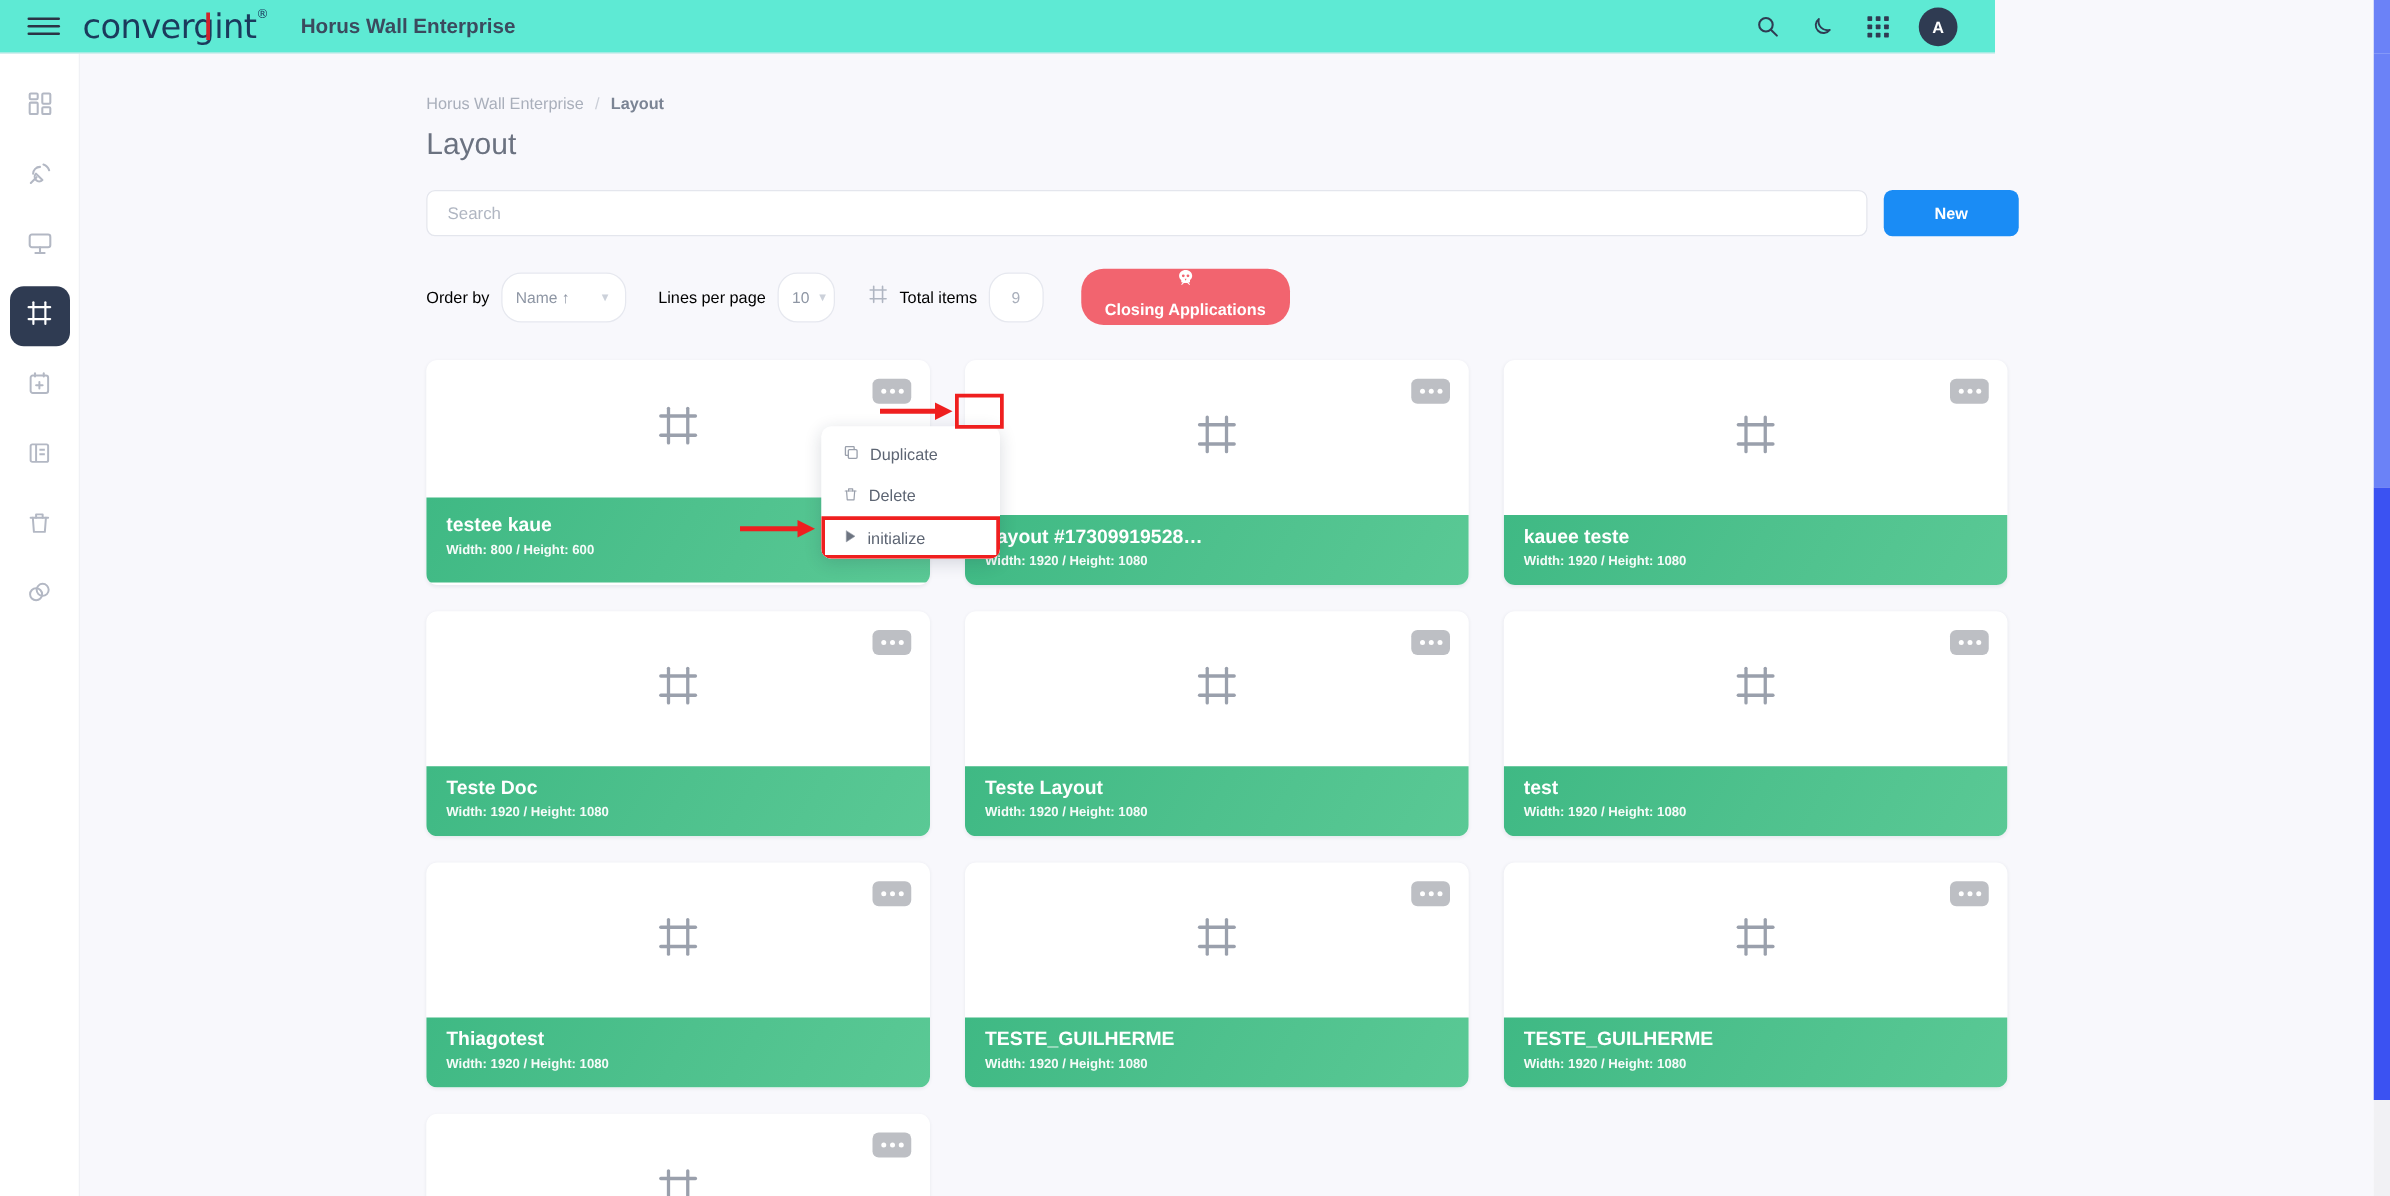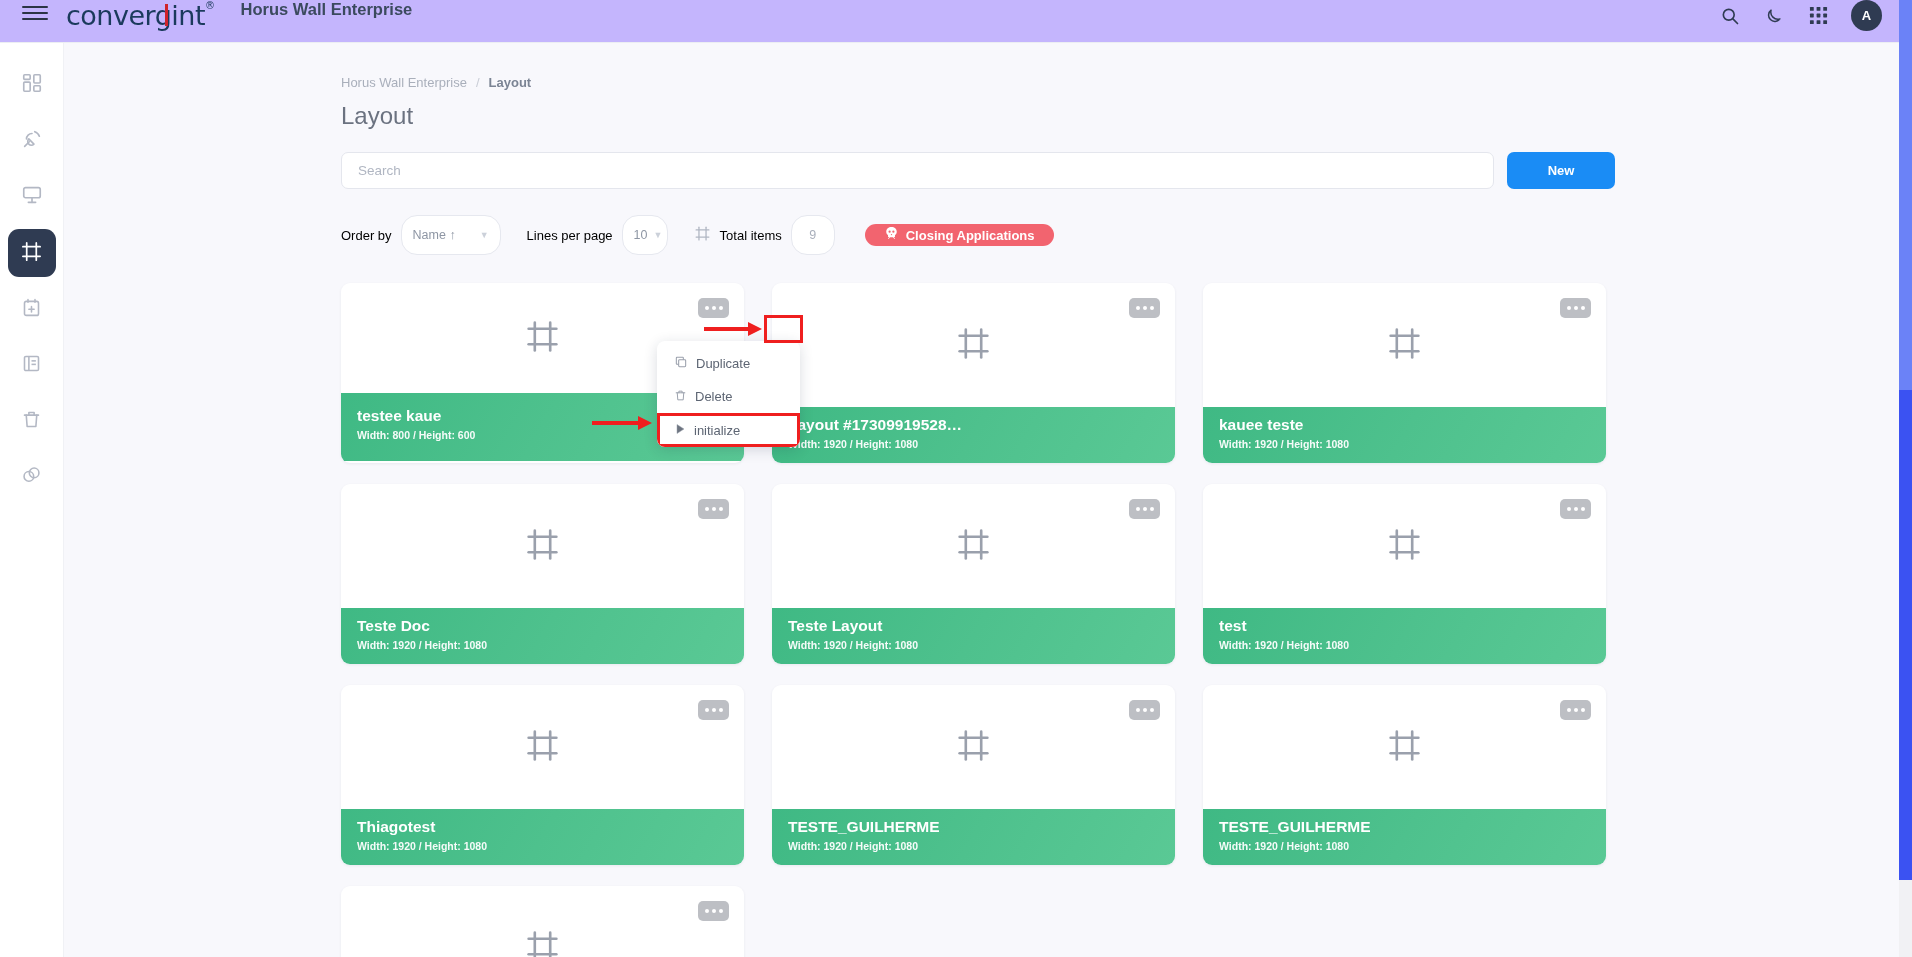--- a/index.html
+++ b/index.html
@@ -7,24 +7,24 @@
     margin: 0; padding: 0;
     width: 1912px; height: 957px;
     overflow: hidden;
     font-family: "Liberation Sans", sans-serif;
     background: #f8f8fc;
   }
 
   
   #topbar {
     position: absolute; top: 0; left: 0;
-    width: 1912px; height: 43px;
-    background: #c4b5fd;
+    width: 1596px; height: 43px;
+    background: #5eead4;
     border-bottom: 1px solid #eceef3;
-    display: flex; align-items: flex-start;
+    display: flex; align-items: center;
     z-index: 40;
   }
   #hamburger {
     width: 26px; height: 26px;
     margin-left: 22px; margin-right: 18px;
     display: flex; flex-direction: column; justify-content: center;
     gap: 4px; cursor: pointer;
   }
   #hamburger span { display:block; height: 2px; background: #2b3445; border-radius: 2px; }
   #logo {
@@ -117,26 +117,27 @@
     background: #fff; display:flex; align-items:center;
     padding: 12px 11px; font-size: 12.5px; color: #8e96a4;
     cursor: pointer; margin-left: 9px;
   }
   .pill .caret { margin-left: auto; padding-left: 14px; color: #ccd1da; font-size: 9px; }
   .pill.sel-name { width: 100px; }
   .pill.sel-lines { width: 46px; }
   .pill.count { width: 44px; justify-content:center; color:#a9afbb; cursor: default; }
   #closing-btn {
     margin-left: 30px;
-    height: 22px; border-radius: 18px;
+    height: 45px; border-radius: 18px;
     background: #f2646f; color: #fff;
     border:none; display:flex; align-items:center; gap: 7px;
     padding: 0 19px; font-size: 13px; font-weight: 600;
     cursor: pointer;
     font-family: "Liberation Sans", sans-serif;
+    flex-direction: column;
   }
 
   
   #grid {
     margin-top: 28px;
     display: grid;
     grid-template-columns: repeat(3, 403px);
     gap: 21px 28px;
     width: 1265px;
   }

